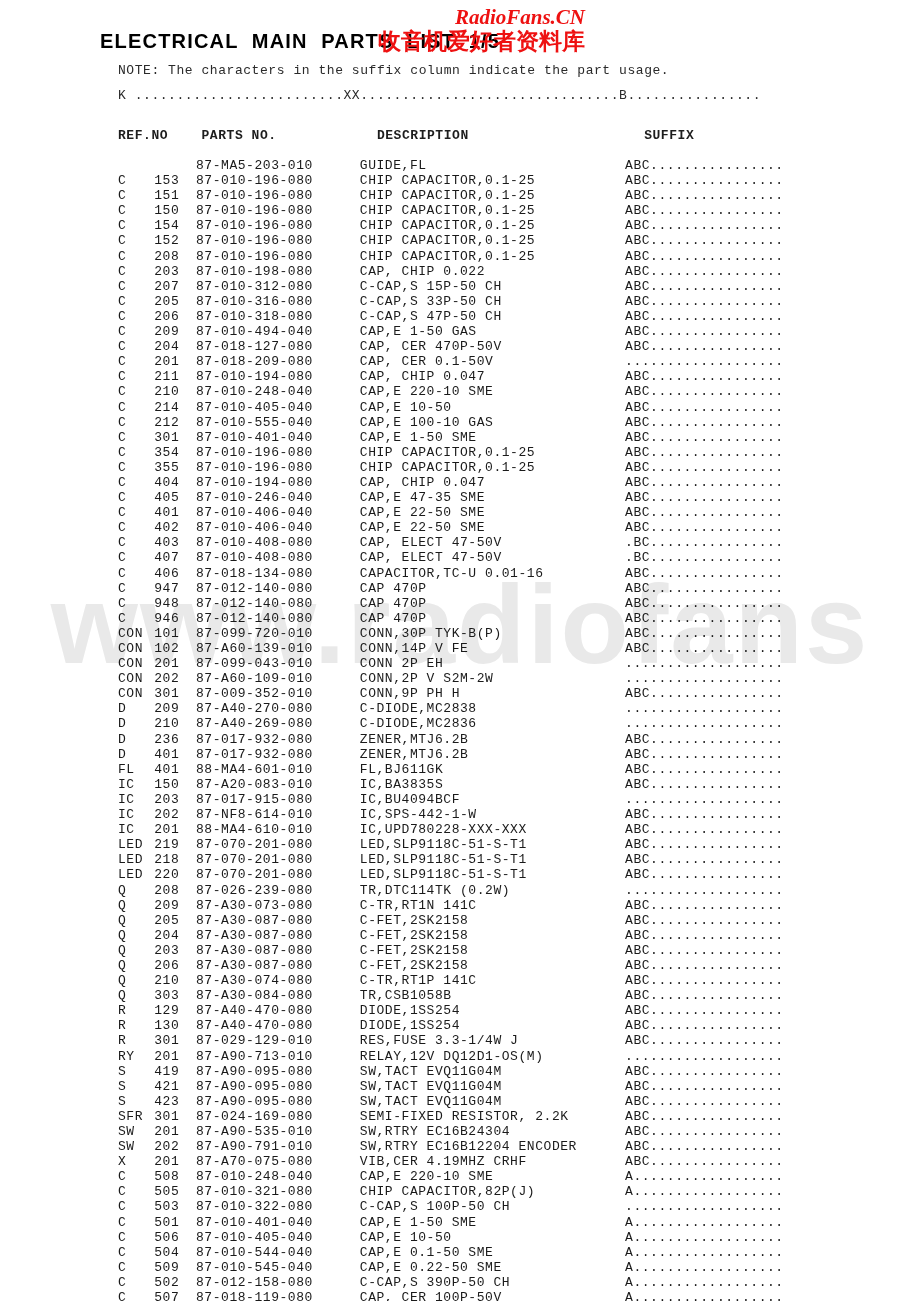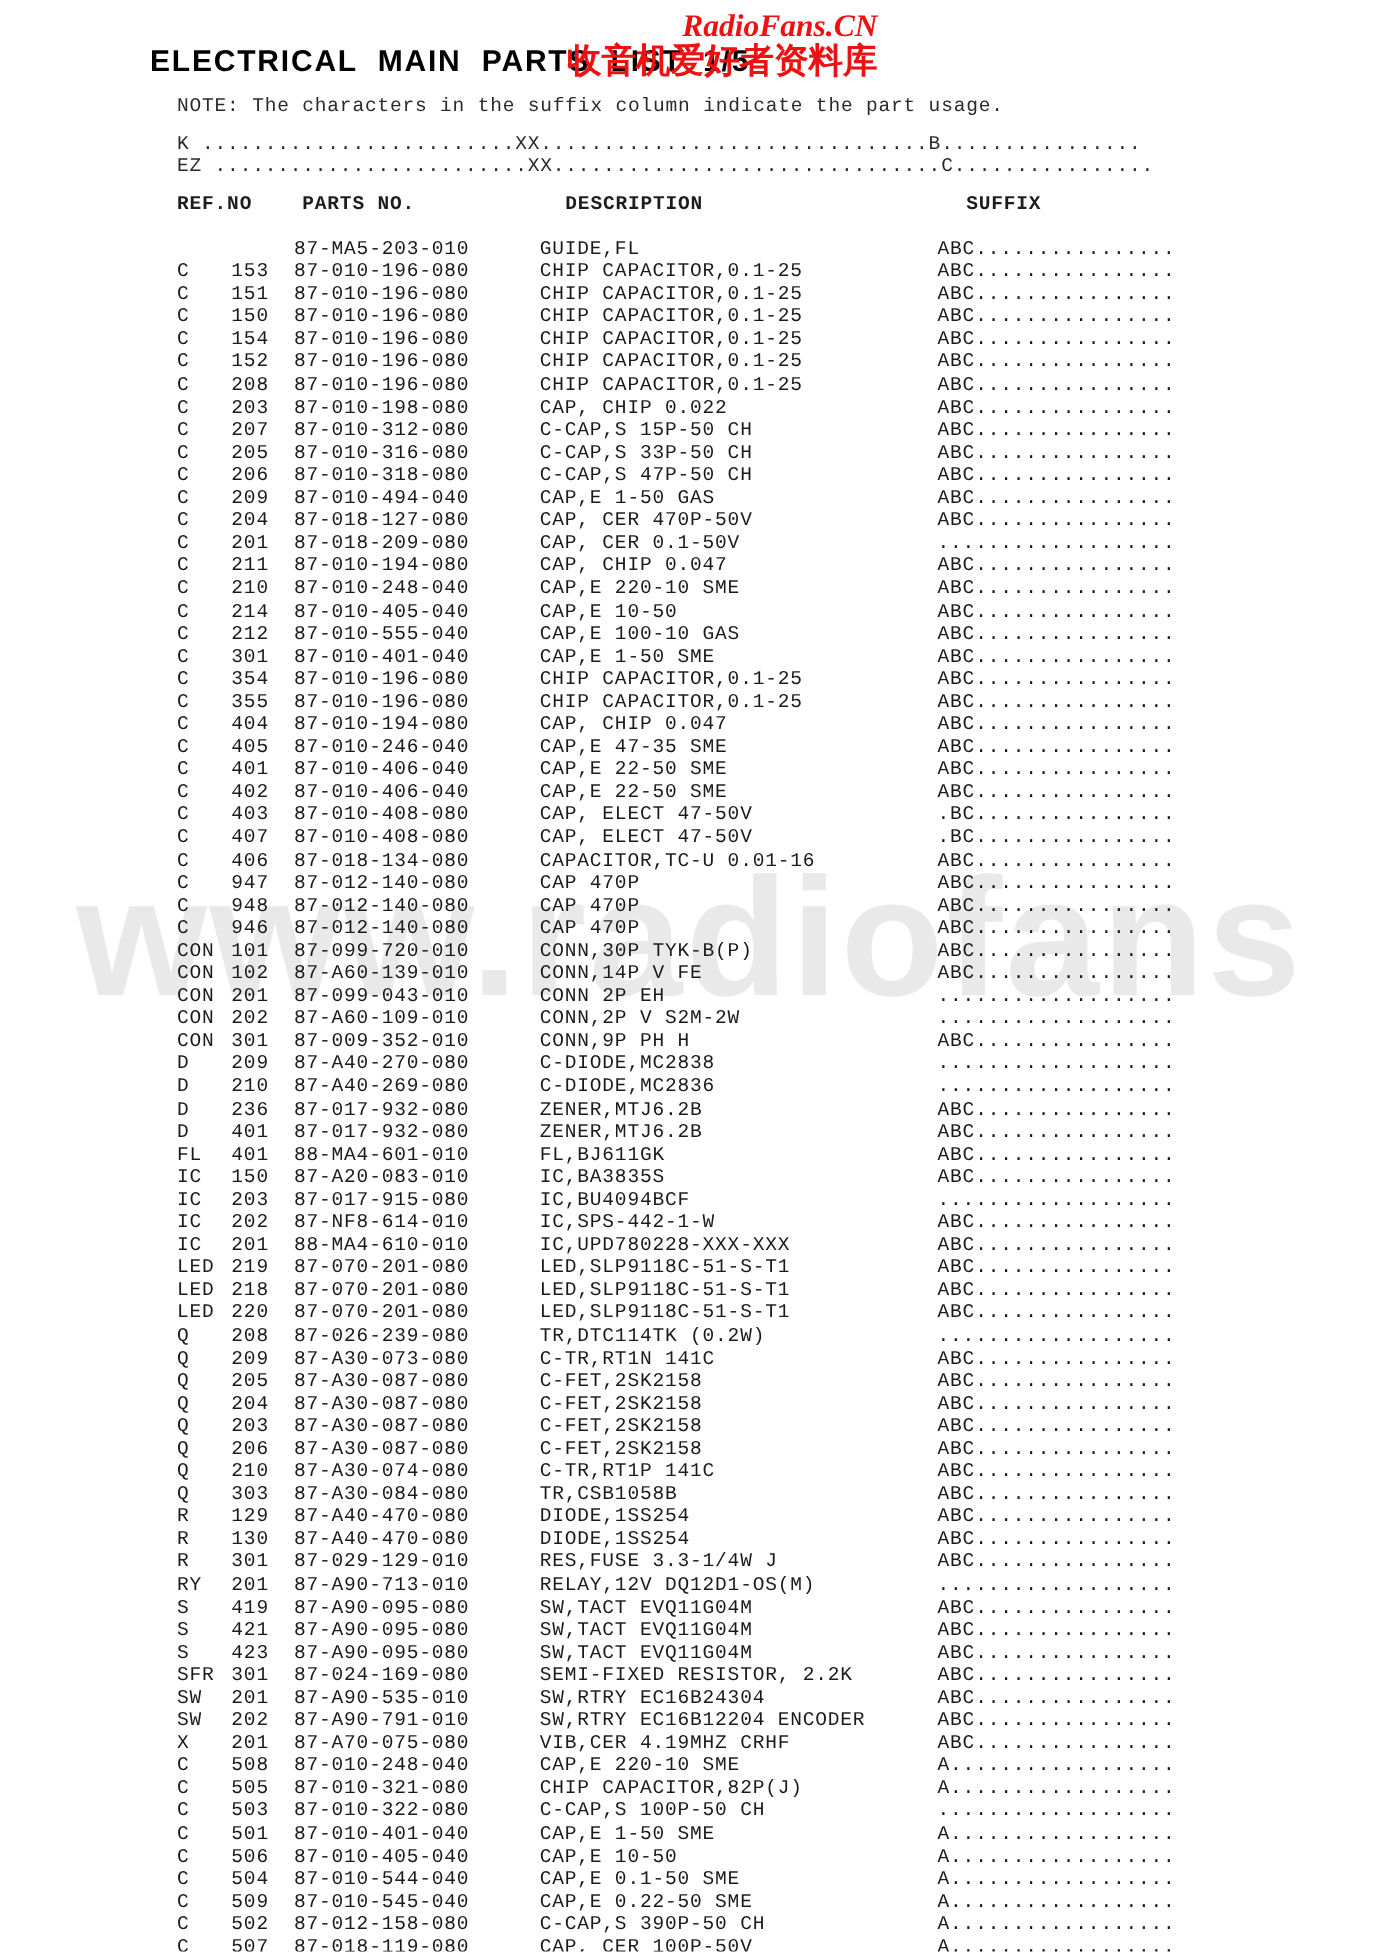--- a/index.html
+++ b/index.html
@@ -136,19 +136,19 @@
   <span class="wm-red-latin">RadioFans.CN</span>
   <span class="wm-red-cjk">收音机爱好者资料库</span>
 </div>
 
 <div id="page">
 
   <div id="doc-title">ELECTRICAL  MAIN  PARTS  LIST  1/5</div>
 
   <div id="note-line" class="mono">NOTE: The characters in the suffix column indicate the part usage.</div>
 
-  <div id="suffix-legend" class="mono"><span class="legend-row">K .........................XX...............................B................</span><span class="legend-row">EZ .........................XX...............................C................</span></div>
+  <div id="suffix-legend" class="mono"><span class="legend-row">K .........................XX...............................B................</span></div>
 
   <div id="col-headers" class="mono">REF.NO    PARTS NO.            DESCRIPTION                     SUFFIX</div>
 
   <div id="parts-table" class="mono"><span class="part-row"><span class="c-ref"></span><span class="c-num">  </span><span class="c-pn">87-MA5-203-010</span><span class="c-desc">GUIDE,FL</span><span class="c-suf">ABC................</span></span><span class="part-row"><span class="c-ref">C</span><span class="c-num">153  </span><span class="c-pn">87-010-196-080</span><span class="c-desc">CHIP CAPACITOR,0.1-25</span><span class="c-suf">ABC................</span></span><span class="part-row"><span class="c-ref">C</span><span class="c-num">151  </span><span class="c-pn">87-010-196-080</span><span class="c-desc">CHIP CAPACITOR,0.1-25</span><span class="c-suf">ABC................</span></span><span class="part-row"><span class="c-ref">C</span><span class="c-num">150  </span><span class="c-pn">87-010-196-080</span><span class="c-desc">CHIP CAPACITOR,0.1-25</span><span class="c-suf">ABC................</span></span><span class="part-row"><span class="c-ref">C</span><span class="c-num">154  </span><span class="c-pn">87-010-196-080</span><span class="c-desc">CHIP CAPACITOR,0.1-25</span><span class="c-suf">ABC................</span></span><span class="part-row"><span class="c-ref">C</span><span class="c-num">152  </span><span class="c-pn">87-010-196-080</span><span class="c-desc">CHIP CAPACITOR,0.1-25</span><span class="c-suf">ABC................</span></span><span class="part-row"><span class="c-ref">C</span><span class="c-num">208  </span><span class="c-pn">87-010-196-080</span><span class="c-desc">CHIP CAPACITOR,0.1-25</span><span class="c-suf">ABC................</span></span><span class="part-row"><span class="c-ref">C</span><span class="c-num">203  </span><span class="c-pn">87-010-198-080</span><span class="c-desc">CAP, CHIP 0.022</span><span class="c-suf">ABC................</span></span><span class="part-row"><span class="c-ref">C</span><span class="c-num">207  </span><span class="c-pn">87-010-312-080</span><span class="c-desc">C-CAP,S 15P-50 CH</span><span class="c-suf">ABC................</span></span><span class="part-row"><span class="c-ref">C</span><span class="c-num">205  </span><span class="c-pn">87-010-316-080</span><span class="c-desc">C-CAP,S 33P-50 CH</span><span class="c-suf">ABC................</span></span><span class="part-row"><span class="c-ref">C</span><span class="c-num">206  </span><span class="c-pn">87-010-318-080</span><span class="c-desc">C-CAP,S 47P-50 CH</span><span class="c-suf">ABC................</span></span><span class="part-row"><span class="c-ref">C</span><span class="c-num">209  </span><span class="c-pn">87-010-494-040</span><span class="c-desc">CAP,E 1-50 GAS</span><span class="c-suf">ABC................</span></span><span class="part-row"><span class="c-ref">C</span><span class="c-num">204  </span><span class="c-pn">87-018-127-080</span><span class="c-desc">CAP, CER 470P-50V</span><span class="c-suf">ABC................</span></span><span class="part-row"><span class="c-ref">C</span><span class="c-num">201  </span><span class="c-pn">87-018-209-080</span><span class="c-desc">CAP, CER 0.1-50V</span><span class="c-suf">...................</span></span><span class="part-row"><span class="c-ref">C</span><span class="c-num">211  </span><span class="c-pn">87-010-194-080</span><span class="c-desc">CAP, CHIP 0.047</span><span class="c-suf">ABC................</span></span><span class="part-row"><span class="c-ref">C</span><span class="c-num">210  </span><span class="c-pn">87-010-248-040</span><span class="c-desc">CAP,E 220-10 SME</span><span class="c-suf">ABC................</span></span><span class="part-row"><span class="c-ref">C</span><span class="c-num">214  </span><span class="c-pn">87-010-405-040</span><span class="c-desc">CAP,E 10-50</span><span class="c-suf">ABC................</span></span><span class="part-row"><span class="c-ref">C</span><span class="c-num">212  </span><span class="c-pn">87-010-555-040</span><span class="c-desc">CAP,E 100-10 GAS</span><span class="c-suf">ABC................</span></span><span class="part-row"><span class="c-ref">C</span><span class="c-num">301  </span><span class="c-pn">87-010-401-040</span><span class="c-desc">CAP,E 1-50 SME</span><span class="c-suf">ABC................</span></span><span class="part-row"><span class="c-ref">C</span><span class="c-num">354  </span><span class="c-pn">87-010-196-080</span><span class="c-desc">CHIP CAPACITOR,0.1-25</span><span class="c-suf">ABC................</span></span><span class="part-row"><span class="c-ref">C</span><span class="c-num">355  </span><span class="c-pn">87-010-196-080</span><span class="c-desc">CHIP CAPACITOR,0.1-25</span><span class="c-suf">ABC................</span></span><span class="part-row"><span class="c-ref">C</span><span class="c-num">404  </span><span class="c-pn">87-010-194-080</span><span class="c-desc">CAP, CHIP 0.047</span><span class="c-suf">ABC................</span></span><span class="part-row"><span class="c-ref">C</span><span class="c-num">405  </span><span class="c-pn">87-010-246-040</span><span class="c-desc">CAP,E 47-35 SME</span><span class="c-suf">ABC................</span></span><span class="part-row"><span class="c-ref">C</span><span class="c-num">401  </span><span class="c-pn">87-010-406-040</span><span class="c-desc">CAP,E 22-50 SME</span><span class="c-suf">ABC................</span></span><span class="part-row"><span class="c-ref">C</span><span class="c-num">402  </span><span class="c-pn">87-010-406-040</span><span class="c-desc">CAP,E 22-50 SME</span><span class="c-suf">ABC................</span></span><span class="part-row"><span class="c-ref">C</span><span class="c-num">403  </span><span class="c-pn">87-010-408-080</span><span class="c-desc">CAP, ELECT 47-50V</span><span class="c-suf">.BC................</span></span><span class="part-row"><span class="c-ref">C</span><span class="c-num">407  </span><span class="c-pn">87-010-408-080</span><span class="c-desc">CAP, ELECT 47-50V</span><span class="c-suf">.BC................</span></span><span class="part-row"><span class="c-ref">C</span><span class="c-num">406  </span><span class="c-pn">87-018-134-080</span><span class="c-desc">CAPACITOR,TC-U 0.01-16</span><span class="c-suf">ABC................</span></span><span class="part-row"><span class="c-ref">C</span><span class="c-num">947  </span><span class="c-pn">87-012-140-080</span><span class="c-desc">CAP 470P</span><span class="c-suf">ABC................</span></span><span class="part-row"><span class="c-ref">C</span><span class="c-num">948  </span><span class="c-pn">87-012-140-080</span><span class="c-desc">CAP 470P</span><span class="c-suf">ABC................</span></span><span class="part-row"><span class="c-ref">C</span><span class="c-num">946  </span><span class="c-pn">87-012-140-080</span><span class="c-desc">CAP 470P</span><span class="c-suf">ABC................</span></span><span class="part-row"><span class="c-ref">CON</span><span class="c-num">101  </span><span class="c-pn">87-099-720-010</span><span class="c-desc">CONN,30P TYK-B(P)</span><span class="c-suf">ABC................</span></span><span class="part-row"><span class="c-ref">CON</span><span class="c-num">102  </span><span class="c-pn">87-A60-139-010</span><span class="c-desc">CONN,14P V FE</span><span class="c-suf">ABC................</span></span><span class="part-row"><span class="c-ref">CON</span><span class="c-num">201  </span><span class="c-pn">87-099-043-010</span><span class="c-desc">CONN 2P EH</span><span class="c-suf">...................</span></span><span class="part-row"><span class="c-ref">CON</span><span class="c-num">202  </span><span class="c-pn">87-A60-109-010</span><span class="c-desc">CONN,2P V S2M-2W</span><span class="c-suf">...................</span></span><span class="part-row"><span class="c-ref">CON</span><span class="c-num">301  </span><span class="c-pn">87-009-352-010</span><span class="c-desc">CONN,9P PH H</span><span class="c-suf">ABC................</span></span><span class="part-row"><span class="c-ref">D</span><span class="c-num">209  </span><span class="c-pn">87-A40-270-080</span><span class="c-desc">C-DIODE,MC2838</span><span class="c-suf">...................</span></span><span class="part-row"><span class="c-ref">D</span><span class="c-num">210  </span><span class="c-pn">87-A40-269-080</span><span class="c-desc">C-DIODE,MC2836</span><span class="c-suf">...................</span></span><span class="part-row"><span class="c-ref">D</span><span class="c-num">236  </span><span class="c-pn">87-017-932-080</span><span class="c-desc">ZENER,MTJ6.2B</span><span class="c-suf">ABC................</span></span><span class="part-row"><span class="c-ref">D</span><span class="c-num">401  </span><span class="c-pn">87-017-932-080</span><span class="c-desc">ZENER,MTJ6.2B</span><span class="c-suf">ABC................</span></span><span class="part-row"><span class="c-ref">FL</span><span class="c-num">401  </span><span class="c-pn">88-MA4-601-010</span><span class="c-desc">FL,BJ611GK</span><span class="c-suf">ABC................</span></span><span class="part-row"><span class="c-ref">IC</span><span class="c-num">150  </span><span class="c-pn">87-A20-083-010</span><span class="c-desc">IC,BA3835S</span><span class="c-suf">ABC................</span></span><span class="part-row"><span class="c-ref">IC</span><span class="c-num">203  </span><span class="c-pn">87-017-915-080</span><span class="c-desc">IC,BU4094BCF</span><span class="c-suf">...................</span></span><span class="part-row"><span class="c-ref">IC</span><span class="c-num">202  </span><span class="c-pn">87-NF8-614-010</span><span class="c-desc">IC,SPS-442-1-W</span><span class="c-suf">ABC................</span></span><span class="part-row"><span class="c-ref">IC</span><span class="c-num">201  </span><span class="c-pn">88-MA4-610-010</span><span class="c-desc">IC,UPD780228-XXX-XXX</span><span class="c-suf">ABC................</span></span><span class="part-row"><span class="c-ref">LED</span><span class="c-num">219  </span><span class="c-pn">87-070-201-080</span><span class="c-desc">LED,SLP9118C-51-S-T1</span><span class="c-suf">ABC................</span></span><span class="part-row"><span class="c-ref">LED</span><span class="c-num">218  </span><span class="c-pn">87-070-201-080</span><span class="c-desc">LED,SLP9118C-51-S-T1</span><span class="c-suf">ABC................</span></span><span class="part-row"><span class="c-ref">LED</span><span class="c-num">220  </span><span class="c-pn">87-070-201-080</span><span class="c-desc">LED,SLP9118C-51-S-T1</span><span class="c-suf">ABC................</span></span><span class="part-row"><span class="c-ref">Q</span><span class="c-num">208  </span><span class="c-pn">87-026-239-080</span><span class="c-desc">TR,DTC114TK (0.2W)</span><span class="c-suf">...................</span></span><span class="part-row"><span class="c-ref">Q</span><span class="c-num">209  </span><span class="c-pn">87-A30-073-080</span><span class="c-desc">C-TR,RT1N 141C</span><span class="c-suf">ABC................</span></span><span class="part-row"><span class="c-ref">Q</span><span class="c-num">205  </span><span class="c-pn">87-A30-087-080</span><span class="c-desc">C-FET,2SK2158</span><span class="c-suf">ABC................</span></span><span class="part-row"><span class="c-ref">Q</span><span class="c-num">204  </span><span class="c-pn">87-A30-087-080</span><span class="c-desc">C-FET,2SK2158</span><span class="c-suf">ABC................</span></span><span class="part-row"><span class="c-ref">Q</span><span class="c-num">203  </span><span class="c-pn">87-A30-087-080</span><span class="c-desc">C-FET,2SK2158</span><span class="c-suf">ABC................</span></span><span class="part-row"><span class="c-ref">Q</span><span class="c-num">206  </span><span class="c-pn">87-A30-087-080</span><span class="c-desc">C-FET,2SK2158</span><span class="c-suf">ABC................</span></span><span class="part-row"><span class="c-ref">Q</span><span class="c-num">210  </span><span class="c-pn">87-A30-074-080</span><span class="c-desc">C-TR,RT1P 141C</span><span class="c-suf">ABC................</span></span><span class="part-row"><span class="c-ref">Q</span><span class="c-num">303  </span><span class="c-pn">87-A30-084-080</span><span class="c-desc">TR,CSB1058B</span><span class="c-suf">ABC................</span></span><span class="part-row"><span class="c-ref">R</span><span class="c-num">129  </span><span class="c-pn">87-A40-470-080</span><span class="c-desc">DIODE,1SS254</span><span class="c-suf">ABC................</span></span><span class="part-row"><span class="c-ref">R</span><span class="c-num">130  </span><span class="c-pn">87-A40-470-080</span><span class="c-desc">DIODE,1SS254</span><span class="c-suf">ABC................</span></span><span class="part-row"><span class="c-ref">R</span><span class="c-num">301  </span><span class="c-pn">87-029-129-010</span><span class="c-desc">RES,FUSE 3.3-1/4W J</span><span class="c-suf">ABC................</span></span><span class="part-row"><span class="c-ref">RY</span><span class="c-num">201  </span><span class="c-pn">87-A90-713-010</span><span class="c-desc">RELAY,12V DQ12D1-OS(M)</span><span class="c-suf">...................</span></span><span class="part-row"><span class="c-ref">S</span><span class="c-num">419  </span><span class="c-pn">87-A90-095-080</span><span class="c-desc">SW,TACT EVQ11G04M</span><span class="c-suf">ABC................</span></span><span class="part-row"><span class="c-ref">S</span><span class="c-num">421  </span><span class="c-pn">87-A90-095-080</span><span class="c-desc">SW,TACT EVQ11G04M</span><span class="c-suf">ABC................</span></span><span class="part-row"><span class="c-ref">S</span><span class="c-num">423  </span><span class="c-pn">87-A90-095-080</span><span class="c-desc">SW,TACT EVQ11G04M</span><span class="c-suf">ABC................</span></span><span class="part-row"><span class="c-ref">SFR</span><span class="c-num">301  </span><span class="c-pn">87-024-169-080</span><span class="c-desc">SEMI-FIXED RESISTOR, 2.2K</span><span class="c-suf">ABC................</span></span><span class="part-row"><span class="c-ref">SW</span><span class="c-num">201  </span><span class="c-pn">87-A90-535-010</span><span class="c-desc">SW,RTRY EC16B24304</span><span class="c-suf">ABC................</span></span><span class="part-row"><span class="c-ref">SW</span><span class="c-num">202  </span><span class="c-pn">87-A90-791-010</span><span class="c-desc">SW,RTRY EC16B12204 ENCODER</span><span class="c-suf">ABC................</span></span><span class="part-row"><span class="c-ref">X</span><span class="c-num">201  </span><span class="c-pn">87-A70-075-080</span><span class="c-desc">VIB,CER 4.19MHZ CRHF</span><span class="c-suf">ABC................</span></span><span class="part-row"><span class="c-ref">C</span><span class="c-num">508  </span><span class="c-pn">87-010-248-040</span><span class="c-desc">CAP,E 220-10 SME</span><span class="c-suf">A..................</span></span><span class="part-row"><span class="c-ref">C</span><span class="c-num">505  </span><span class="c-pn">87-010-321-080</span><span class="c-desc">CHIP CAPACITOR,82P(J)</span><span class="c-suf">A..................</span></span><span class="part-row"><span class="c-ref">C</span><span class="c-num">503  </span><span class="c-pn">87-010-322-080</span><span class="c-desc">C-CAP,S 100P-50 CH</span><span class="c-suf">...................</span></span><span class="part-row"><span class="c-ref">C</span><span class="c-num">501  </span><span class="c-pn">87-010-401-040</span><span class="c-desc">CAP,E 1-50 SME</span><span class="c-suf">A..................</span></span><span class="part-row"><span class="c-ref">C</span><span class="c-num">506  </span><span class="c-pn">87-010-405-040</span><span class="c-desc">CAP,E 10-50</span><span class="c-suf">A..................</span></span><span class="part-row"><span class="c-ref">C</span><span class="c-num">504  </span><span class="c-pn">87-010-544-040</span><span class="c-desc">CAP,E 0.1-50 SME</span><span class="c-suf">A..................</span></span><span class="part-row"><span class="c-ref">C</span><span class="c-num">509  </span><span class="c-pn">87-010-545-040</span><span class="c-desc">CAP,E 0.22-50 SME</span><span class="c-suf">A..................</span></span><span class="part-row"><span class="c-ref">C</span><span class="c-num">502  </span><span class="c-pn">87-012-158-080</span><span class="c-desc">C-CAP,S 390P-50 CH</span><span class="c-suf">A..................</span></span><span class="part-row"><span class="c-ref">C</span><span class="c-num">507  </span><span class="c-pn">87-018-119-080</span><span class="c-desc">CAP, CER 100P-50V</span><span class="c-suf">A..................</span></span></div>
 
 </div>
 
 </body></html>

